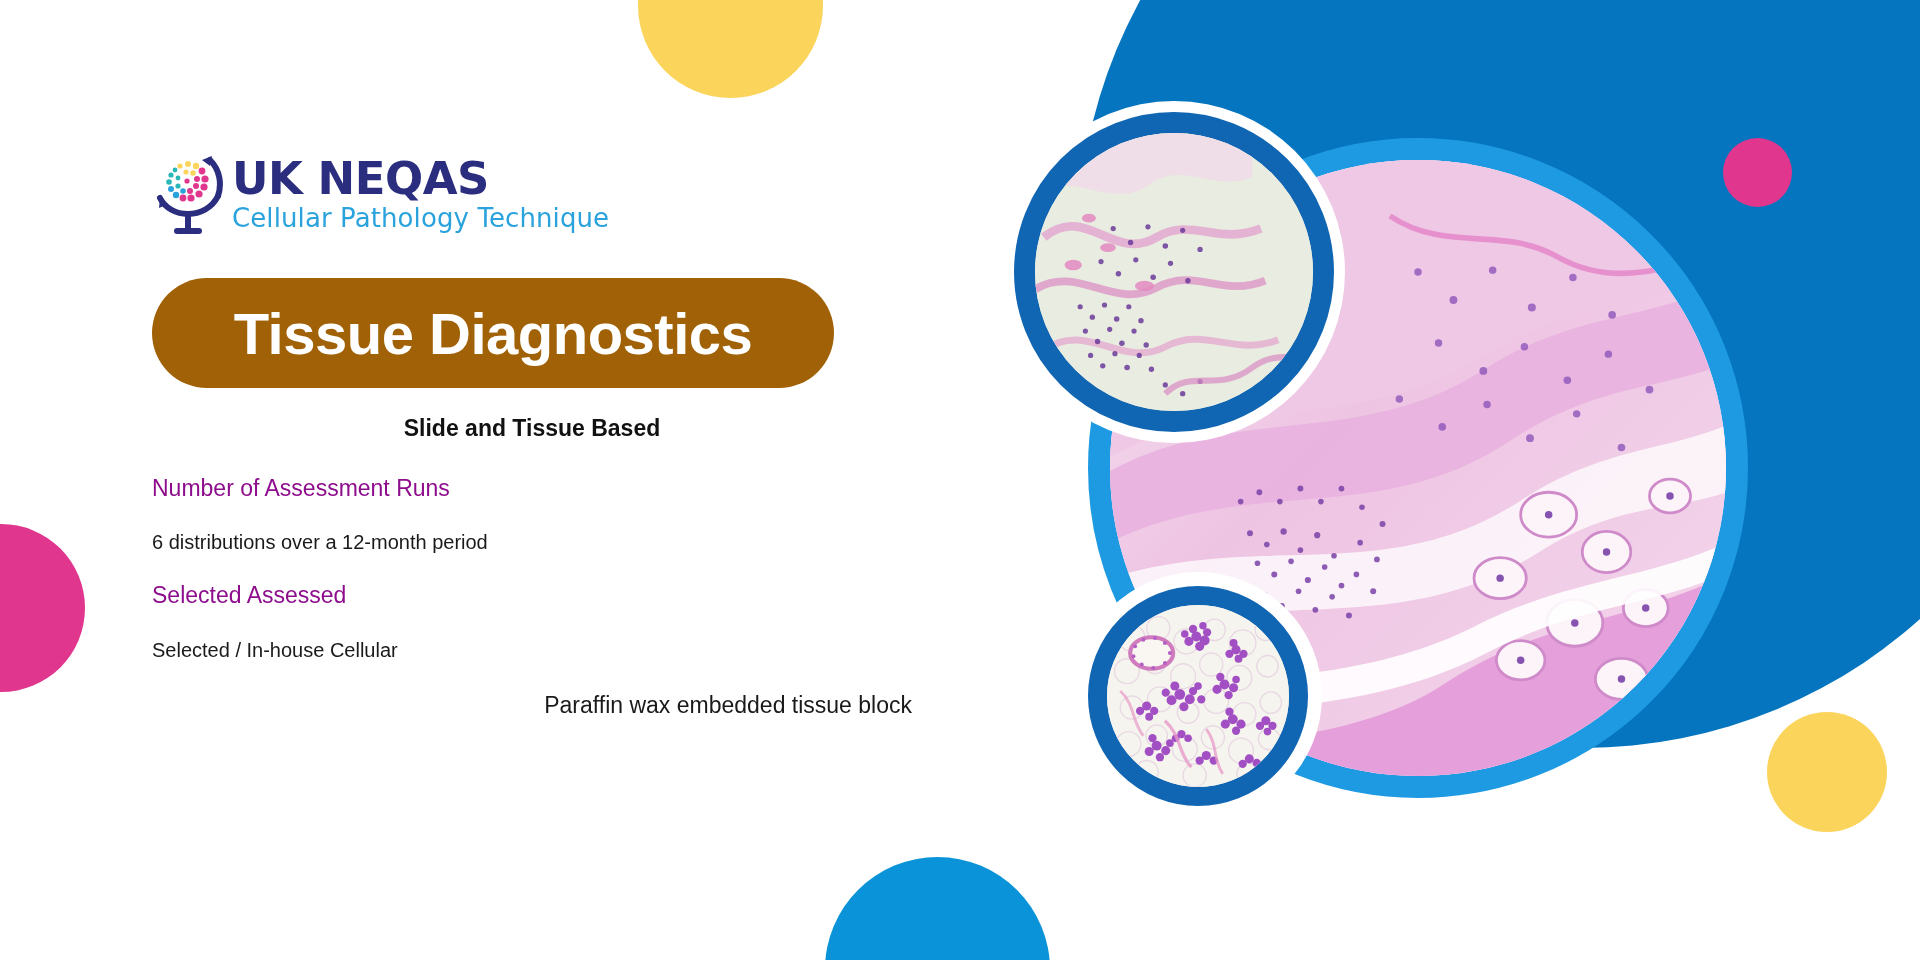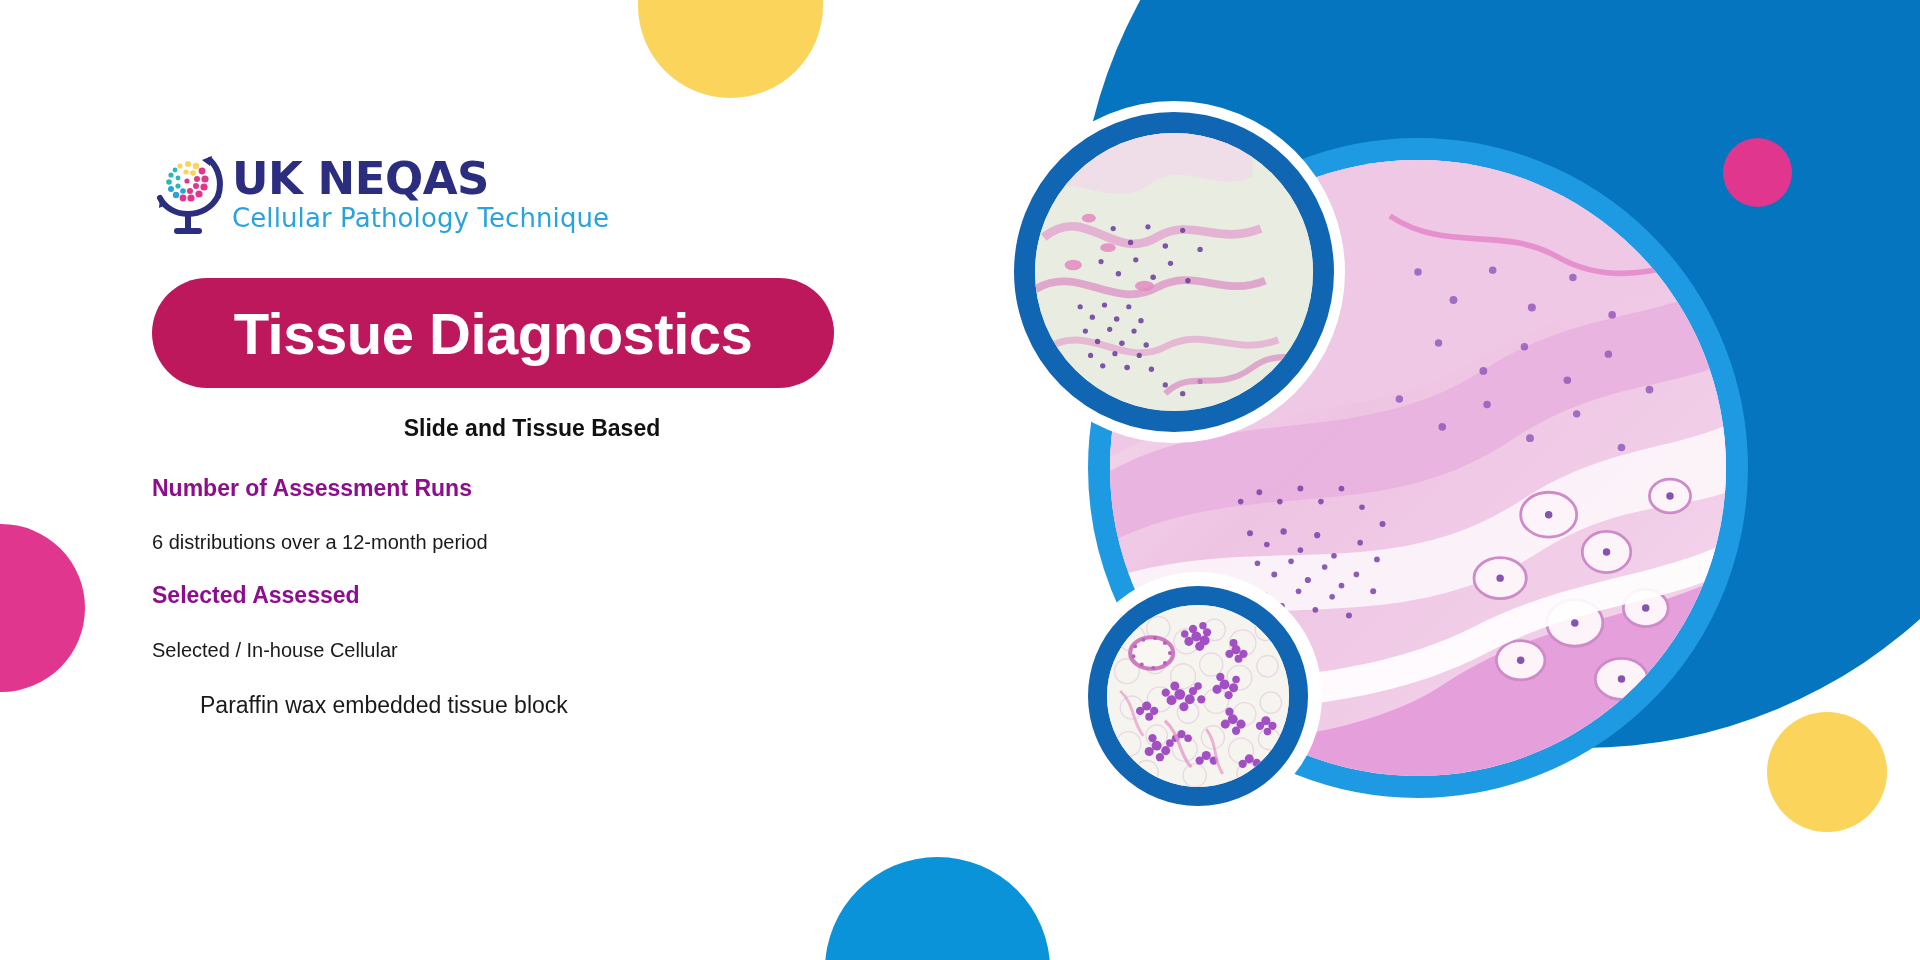--- a/index.html
+++ b/index.html
@@ -73,34 +73,34 @@
     font-size:45px;font-weight:bold;color:#2b2e7f;letter-spacing:-0.5px;line-height:1;
     font-family:"DejaVu Sans",sans-serif;
   }
   .logo-sub{
     font-size:26px;color:#2aa3dd;margin-top:4px;line-height:1;letter-spacing:0.1px;
     font-family:"DejaVu Sans",sans-serif;
   }
 
   .banner{
     position:absolute;left:152px;top:278px;width:682px;height:110px;
-    background:#be185d;border-radius:55px;
+    background:#a16207;border-radius:55px;
     display:flex;align-items:center;justify-content:center;text-align:right;
   }
   .banner-text{
     color:#ffffff;font-size:58px;font-weight:bold;letter-spacing:-0.5px;
     font-family:"Liberation Sans",sans-serif;
   }
 
   .body-block{position:absolute;left:152px;top:415px;width:760px;}
   .line-strong{font-size:23px;font-weight:bold;color:#111111;margin:0 0 32px 0;line-height:1.2;text-align:center;}
-  .line-head{font-size:23px;font-weight:bold;color:#8d0d8d;margin:0 0 28px 0;line-height:1.2;}
+  .line-head{font-size:23px;font-weight:normal;color:#8d0d8d;margin:0 0 28px 0;line-height:1.2;}
   .line-body{font-size:20px;font-weight:normal;color:#1a1a1a;margin:0 0 28px 0;line-height:1.2;}
   .line-indent{margin-left:48px;font-size:23px;color:#1a1a1a;line-height:1.35;}
-  .line-indent div{margin:0;}
+  .line-indent div{margin:0;text-align:right;}
 </style>
 </head>
 <body>
 
 <div class="stage">
 
   <div class="shape shape-yellow-top"></div>
   <div class="shape shape-pink-left"></div>
   <div class="shape shape-blue-bottom"></div>
   <div class="bigblue"></div>

